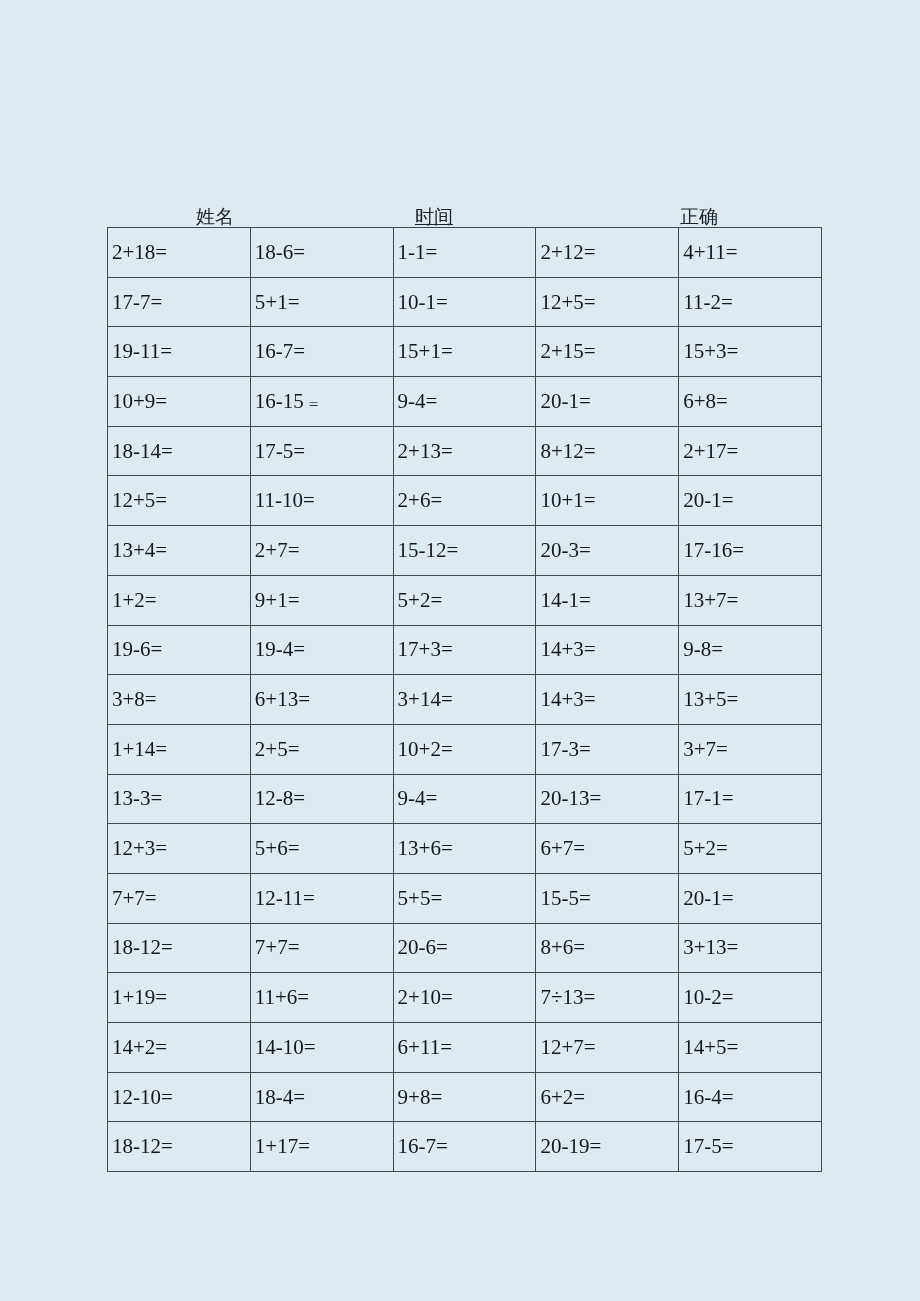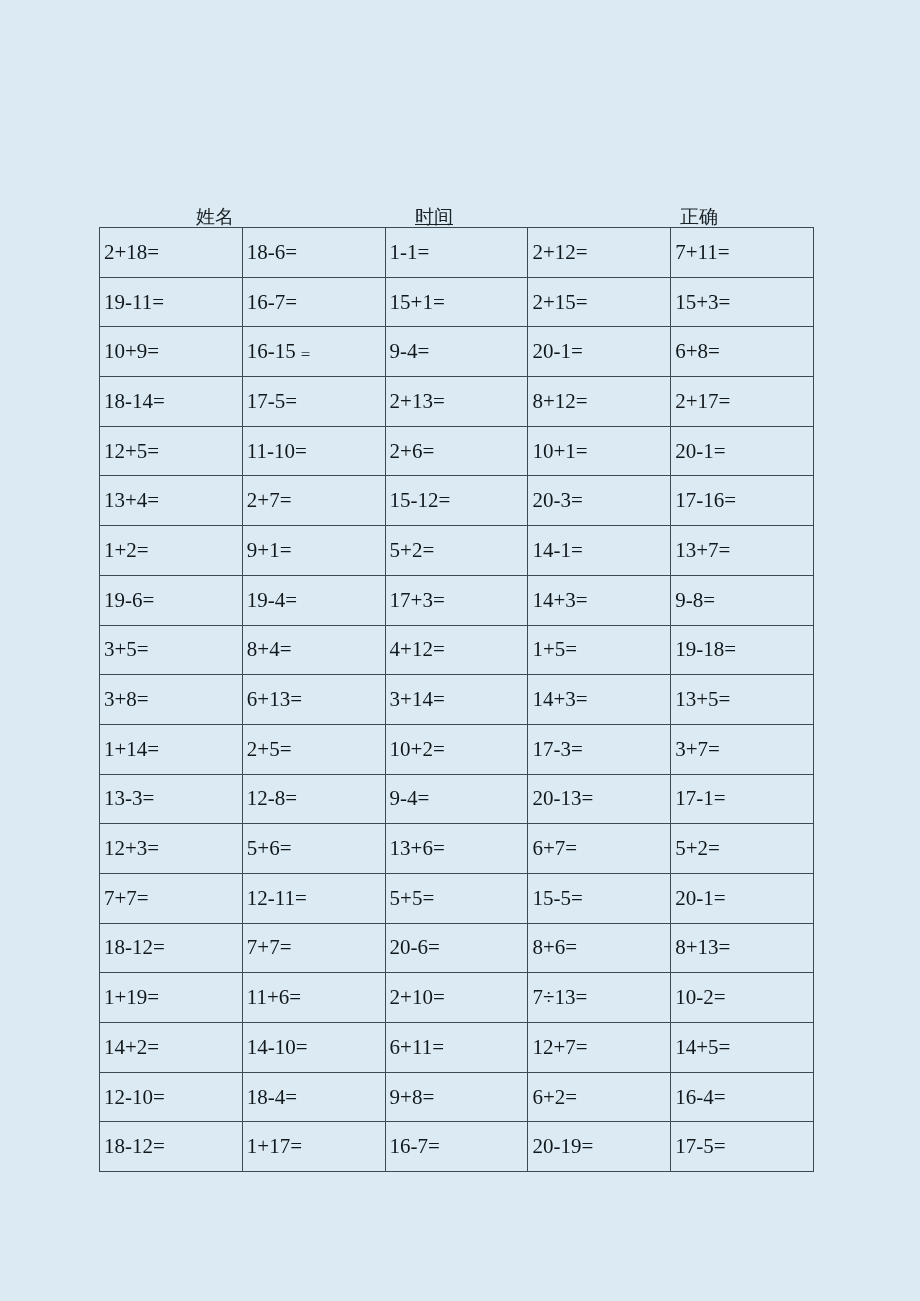--- a/index.html
+++ b/index.html
@@ -42,21 +42,21 @@
     white-space: nowrap;
     font-family: "Liberation Sans", "DejaVu Sans", sans-serif;
   }
   .header-label.name  { left: 97px; }
   .header-label.time  { left: 316px; text-decoration: underline; }
   .header-label.right { left: 581px; }
 
   
   .sheet-table {
     position: absolute;
-    left: 99px;
+    left: 107px;
     top: 187px;
     width: 714px;
     border-collapse: collapse;
     table-layout: fixed;
   }
   .sheet-table td {
     border: 1px solid #3c4b52;
     height: 48.7px;
     padding: 0 0 0 4px;
     font-size: 21px;
@@ -95,21 +95,28 @@
         <col>
         <col>
         <col>
     </colgroup>
     <tbody id="problems-body">
         <tr>
           <td>2+18=</td>
           <td>18-6=</td>
           <td>1-1=</td>
           <td>2+12=</td>
-          <td>7+11=</td>
+          <td>4+11=</td>
+        </tr>
+        <tr>
+          <td>17-7=</td>
+          <td>5+1=</td>
+          <td>10-1=</td>
+          <td>12+5=</td>
+          <td>11-2=</td>
         </tr>
         <tr>
           <td>19-11=</td>
           <td>16-7=</td>
           <td>15+1=</td>
           <td>2+15=</td>
           <td>15+3=</td>
         </tr>
         <tr>
           <td>10+9=</td>
@@ -147,27 +154,20 @@
           <td>13+7=</td>
         </tr>
         <tr>
           <td>19-6=</td>
           <td>19-4=</td>
           <td>17+3=</td>
           <td>14+3=</td>
           <td>9-8=</td>
         </tr>
         <tr>
-          <td>3+5=</td>
-          <td>8+4=</td>
-          <td>4+12=</td>
-          <td>1+5=</td>
-          <td>19-18=</td>
-        </tr>
-        <tr>
           <td>3+8=</td>
           <td>6+13=</td>
           <td>3+14=</td>
           <td>14+3=</td>
           <td>13+5=</td>
         </tr>
         <tr>
           <td>1+14=</td>
           <td>2+5=</td>
           <td>10+2=</td>
@@ -193,21 +193,21 @@
           <td>12-11=</td>
           <td>5+5=</td>
           <td>15-5=</td>
           <td>20-1=</td>
         </tr>
         <tr>
           <td>18-12=</td>
           <td>7+7=</td>
           <td>20-6=</td>
           <td>8+6=</td>
-          <td>8+13=</td>
+          <td>3+13=</td>
         </tr>
         <tr>
           <td>1+19=</td>
           <td>11+6=</td>
           <td>2+10=</td>
           <td>7÷13=</td>
           <td>10-2=</td>
         </tr>
         <tr>
           <td>14+2=</td>

